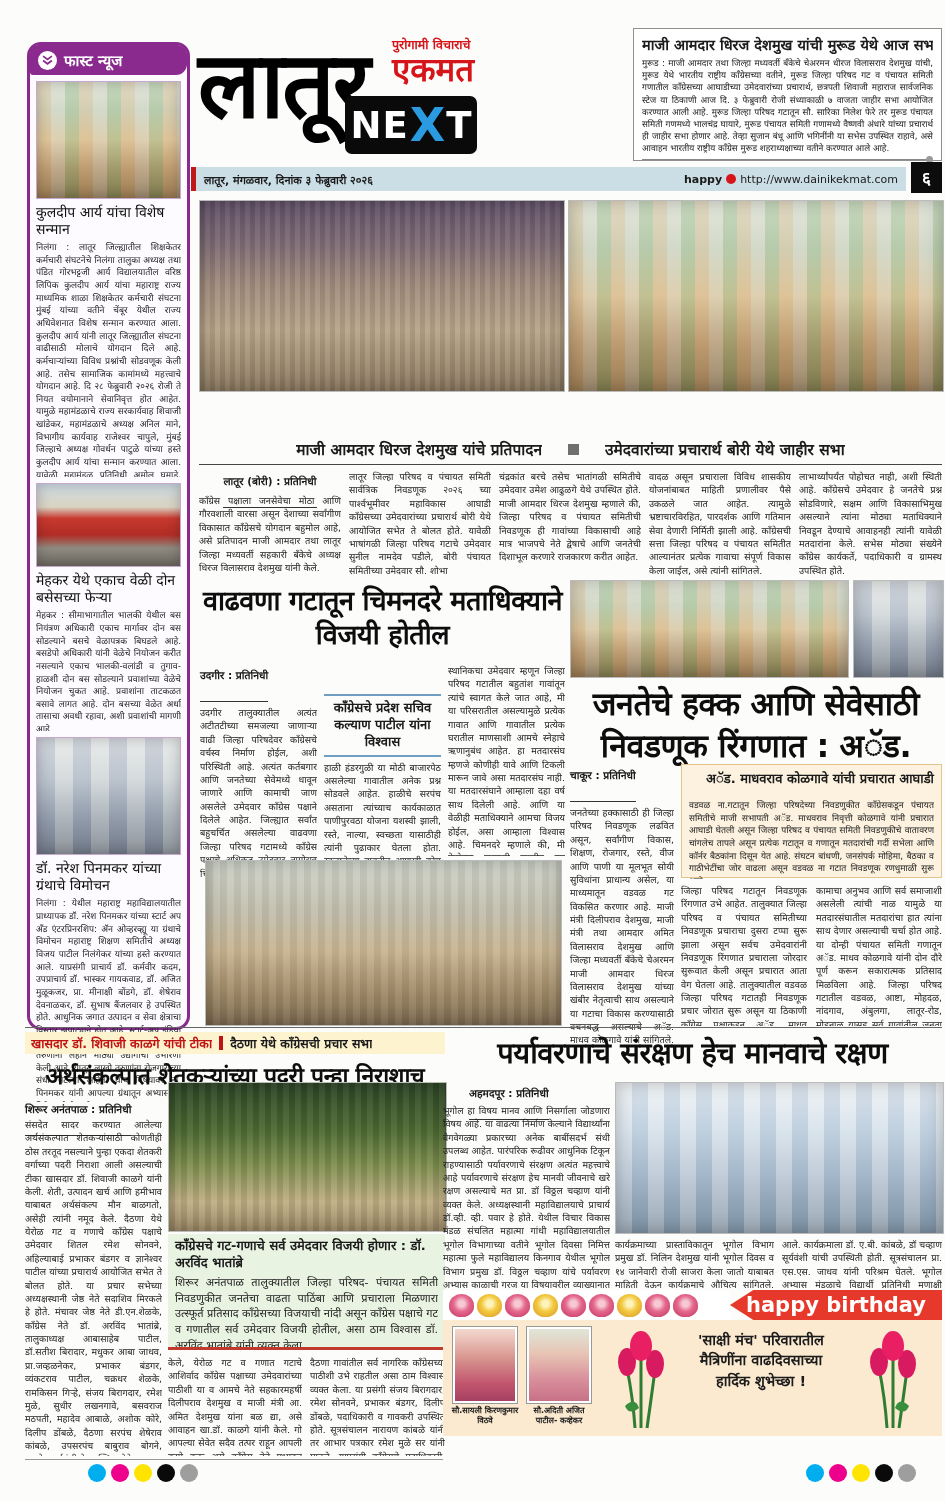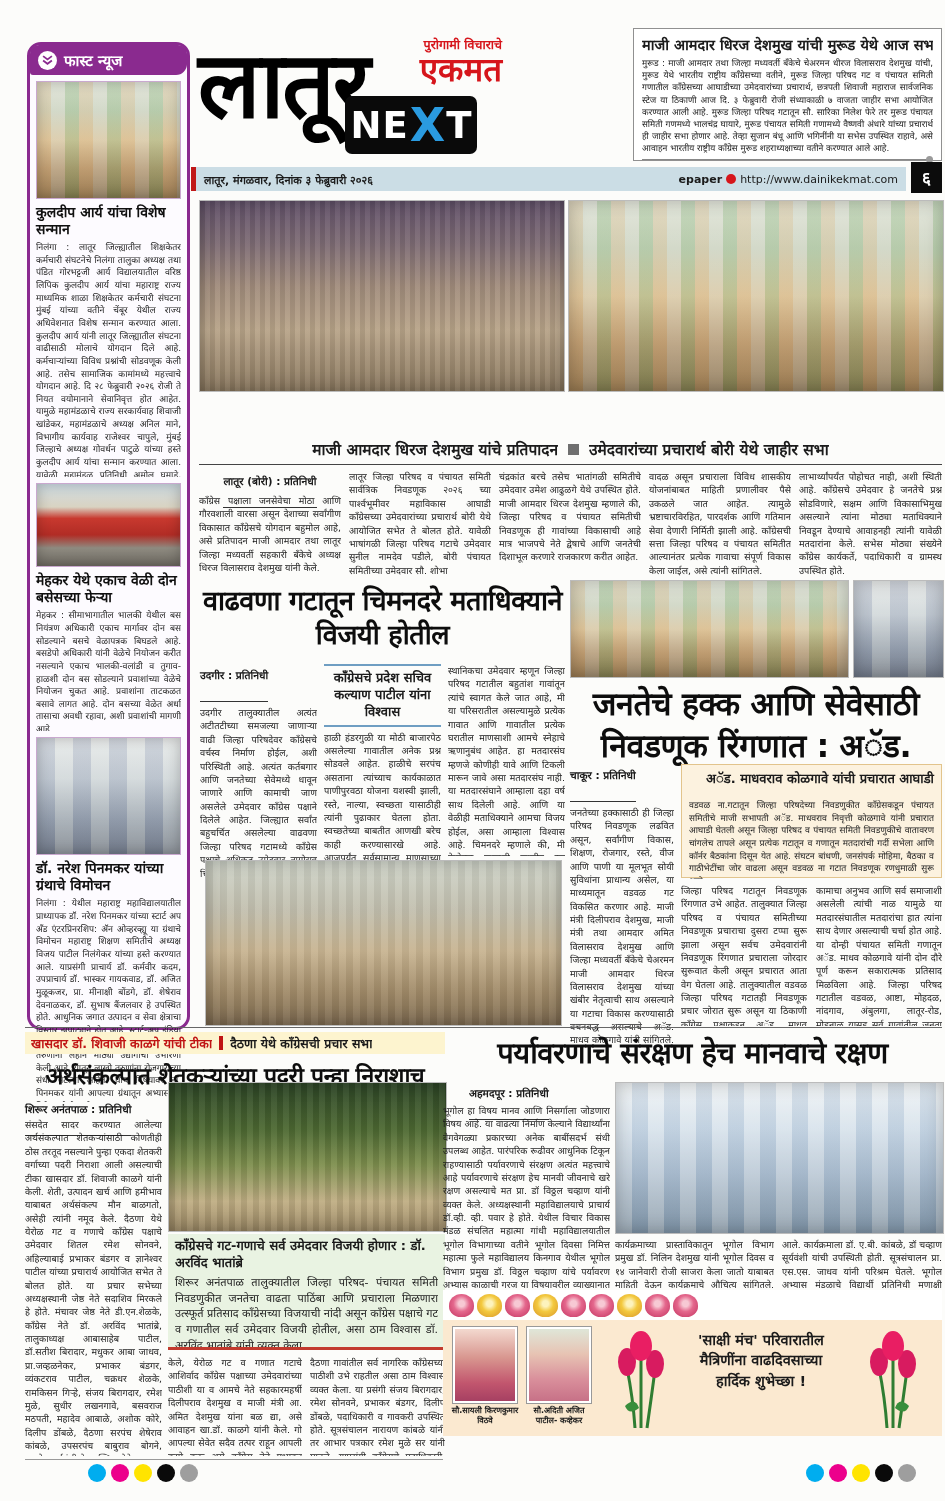--- a/index.html
+++ b/index.html
@@ -32,36 +32,36 @@
   .headline{font-weight:800;color:#0d0d0d;text-align:center;letter-spacing:-.4px;}
   .nowrap{white-space:nowrap;overflow:hidden;}
   .byline{font-weight:700;font-size:10.5px;border-bottom:1px solid #333;padding-bottom:19px;margin-bottom:4px;display:inline-block;}
   .col{font-size:9.3px;line-height:1.44;text-align:justify;color:#1d1d1d;overflow:hidden;}
   .rule{background:#444;height:1px;}
   
   #fastnews{left:27px;top:42px;width:163px;height:988px;border:3px solid #8a2a8f;border-radius:14px;padding:5px 6px;box-sizing:border-box;background:#fdfbff;}
   #fastnews .fn-head{margin:-5px -6px 6px;background:#8a2a8f;color:#fff;border-radius:9px 9px 11px 3px;height:30px;
       display:flex;align-items:center;gap:7px;padding-left:8px;font-size:15px;font-weight:800;}
   .fn-icon{width:19px;height:19px;border-radius:50%;background:#fff;display:flex;align-items:center;justify-content:center;flex:0 0 19px;}
-  .fn-title{font-size:14px;font-weight:700;line-height:1.22;margin:5px 0 3px;color:#101010;}
+  .fn-title{font-size:14px;font-weight:400;line-height:1.22;margin:5px 0 3px;color:#101010;}
   .fn-body{font-size:8.9px;line-height:1.42;text-align:justify;color:#222;}
   .fn-photo{position:relative;width:100%;border:1px solid #c9a8cf;box-sizing:border-box;box-shadow:inset 0 0 14px rgba(0,0,0,.25);}
   
   #latur-title{left:198px;top:28px;width:230px;font-size:92px;font-weight:900;color:#000;line-height:1.25;letter-spacing:-2px;}
-  #ekmat{left:392px;top:36px;width:110px;text-align:right;color:#d6151b;font-weight:800;}
+  #ekmat{left:392px;top:36px;width:110px;text-align:left;color:#d6151b;font-weight:800;}
   #next-logo{left:345px;top:96px;width:132px;height:58px;background:#0a0a0a;border-radius:7px;display:flex;align-items:center;justify-content:center;color:#fff;font-weight:900;}
   
   #dateline{left:196px;top:167px;width:710px;height:24px;background:#cbdde5;display:flex;align-items:center;justify-content:space-between;padding:0 8px;box-sizing:border-box;}
   #dateline:before{content:"";position:absolute;left:-5px;top:0;width:5px;height:24px;background:#c01818;}
   
   #topnotice{left:633px;top:28px;width:309px;height:133px;border:1px solid #909090;padding:5px 8px 3px;box-sizing:border-box;background:#fff;}
   .boxed-sub{background:#fcf2df;border:1px solid #e2c48c;padding:4px 7px;box-sizing:border-box;}
   .green-box{background:#e9f3e2;border-bottom:3px solid #c23a2e;padding:4px 7px;box-sizing:border-box;}
   .mid-sub{border-top:2px solid #6f9ec2;border-bottom:2px solid #6f9ec2;padding:4px 2px;margin-bottom:4px;
-           font-size:13px;font-weight:800;text-align:center;line-height:1.3;}
+           font-size:13px;font-weight:800;text-align:center;line-height:1.3;margin-top:30px;}
   .kicker{background:#fdf4cf;height:22px;display:flex;align-items:center;gap:7px;padding:0 6px;font-size:12.5px;font-weight:800;box-sizing:border-box;}
   .kicker .red{color:#c01414;}
   .kicker .sep{width:4px;height:14px;background:#c01414;display:inline-block;}
   
   #bday{left:0;top:258px;width:499px;height:172px;}
   #bday-top{display:flex;height:30px;}
   #bday-flowers{flex:1;display:flex;align-items:center;gap:3px;padding-left:6px;background:#fff;}
   .flower{width:25px;height:23px;border-radius:50% 50% 46% 46%;}
   .flower.pink{background:radial-gradient(circle at 50% 42%,#f7c9d4 0 3px,#e4688d 8px,#c2325f 100%);}
   .flower.yellow{background:radial-gradient(circle at 50% 42%,#fdf3bd 0 3px,#f3c93f 8px,#d8952a 100%);}
@@ -126,31 +126,31 @@
     <div class="nowrap" style="font-size:14.5px;font-weight:800">माजी आमदार धिरज देशमुख यांची मुरूड येथे आज सभा</div>
     <div style="font-size:8.7px;line-height:1.4;text-align:justify;height:98px;overflow:hidden;margin-top:3px">मुरूड : माजी आमदार तथा जिल्हा मध्यवर्ती बँकेचे चेअरमन धीरज विलासराव देशमुख यांची, मुरूड येथे भारतीय राष्ट्रीय काँग्रेसच्या वतीने, मुरूड जिल्हा परिषद गट व पंचायत समिती गणातील काँग्रेसच्या आघाडीच्या उमेदवारांच्या प्रचारार्थ, छत्रपती शिवाजी महाराज सार्वजनिक स्टेज या ठिकाणी आज दि. ३ फेब्रुवारी रोजी संध्याकाळी ७ वाजता जाहीर सभा आयोजित करण्यात आली आहे. मुरूड जिल्हा परिषद गटातून सौ. सारिका निलेश फेरे तर मुरूड पंचायत समिती गणमध्ये भालचंद्र घायारे, मुरूड पंचायत समिती गणामध्ये वैष्णवी अंधारे यांच्या प्रचारार्थ ही जाहीर सभा होणार आहे. तेव्हा सुजान बंधू आणि भगिनींनी या सभेस उपस्थित राहावे, असे आवाहन भारतीय राष्ट्रीय काँग्रेस मुरूड शहराध्यक्षाच्या वतीने करण्यात आले आहे.</div>
     <div class="endrule">
         <i></i>
       </div>
   </div>
 
   <div id="dateline" class="abs">
     <span style="font-size:11px;font-weight:700">लातूर, मंगळवार, दिनांक ३ फेब्रुवारी २०२६</span>
     <span style="display:flex;align-items:center;gap:4px;font-size:11px">
-      <span style="font-weight:700">epaper</span>
+      <span style="font-weight:700">happy</span>
       <span style="width:10px;height:10px;border-radius:50%;background:#d6151b;display:inline-block"></span>
       <span>http://www.dainikekmat.com</span>
     </span>
   </div>
   <div class="abs" style="left:911px;top:162px;width:31px;height:31px;background:#0c0c0c;color:#fff;display:flex;align-items:center;justify-content:center;font-size:17px;font-weight:700">६</div>
 
   <div class="photo ph-rally" style="left:199px;top:200px;width:364px;height:190px"></div>
   <div class="photo ph-stage" style="left:568px;top:200px;width:374px;height:190px"></div>
 
-  <div class="abs" style="left:199px;top:438px;width:743px;display:flex;justify-content:center;align-items:center;gap:10px;font-size:15.5px;font-weight:800">
+  <div class="abs" style="left:199px;top:438px;width:743px;display:flex;justify-content:center;align-items:center;gap:26px;font-size:15.5px;font-weight:800">
     <span class="nowrap">माजी आमदार धिरज देशमुख यांचे प्रतिपादन</span>
     <span style="width:11px;height:11px;background:#6f6f6f;display:inline-block"></span>
     <span class="nowrap">उमेदवारांच्या प्रचारार्थ बोरी येथे जाहीर सभा</span>
   </div>
   <div class="abs rule" style="left:199px;top:464px;width:743px"></div>
 
   <div class="abs" style="left:199px;top:470px;width:743px;height:108px">
     <div class="abs" style="left:0;width:142px;text-align:center"><span class="byline">लातूर (बोरी) : प्रतिनिधी</span></div>
     <div class="col abs" style="left:0;top:24px;width:142px;height:84px">काँग्रेस पक्षाला जनसेवेचा मोठा आणि गौरवशाली वारसा असून देशाच्या सर्वांगीण विकासात काँग्रेसचे योगदान बहुमोल आहे, असे प्रतिपादन माजी आमदार तथा लातूर जिल्हा मध्यवर्ती सहकारी बँकेचे अध्यक्ष धिरज विलासराव देशमुख यांनी केले.</div>
     <div class="col abs" style="left:150px;top:0;width:142px;height:108px">लातूर जिल्हा परिषद व पंचायत समिती सार्वत्रिक निवडणूक २०२६ च्या पार्श्वभूमीवर महाविकास आघाडी काँग्रेसच्या उमेदवारांच्या प्रचारार्थ बोरी येथे आयोजित सभेत ते बोलत होते. यावेळी भाषांगळी जिल्हा परिषद गटाचे उमेदवार सुनील नामदेव पडीले, बोरी पंचायत समितीच्या उमेदवार सौ. शोभा</div>
@@ -223,20 +223,21 @@
           <span class="flower pink"></span>
           <span class="flower yellow"></span>
           <span class="flower pink"></span>
           <span class="flower yellow"></span>
           <span class="flower pink"></span>
           <span class="flower pink"></span>
           <span class="flower yellow"></span>
           <span class="flower pink"></span>
           <span class="flower pink"></span>
         </div>
+        <div id="bday-banner">happy birthday</div>
       </div>
       <div id="bday-body">
         <div class="bday-photo ph-portrait1" style="left:10px"></div>
         <div class="bday-cap" style="left:6px">सौ.सायली किरणकुमार विठवे</div>
         <div class="bday-photo ph-portrait2" style="left:84px"></div>
         <div class="bday-cap" style="left:80px">सौ.अदिती अजित पाटील- कव्हेकर</div>
         <svg class="tulips" style="left:162px" width="72" height="102" viewBox="0 0 72 102">
           <g stroke="#2f7d32" stroke-width="3" fill="none">
               <path d="M22 40 Q28 70 30 100"></path>
               <path d="M50 42 Q46 72 42 100"></path>

